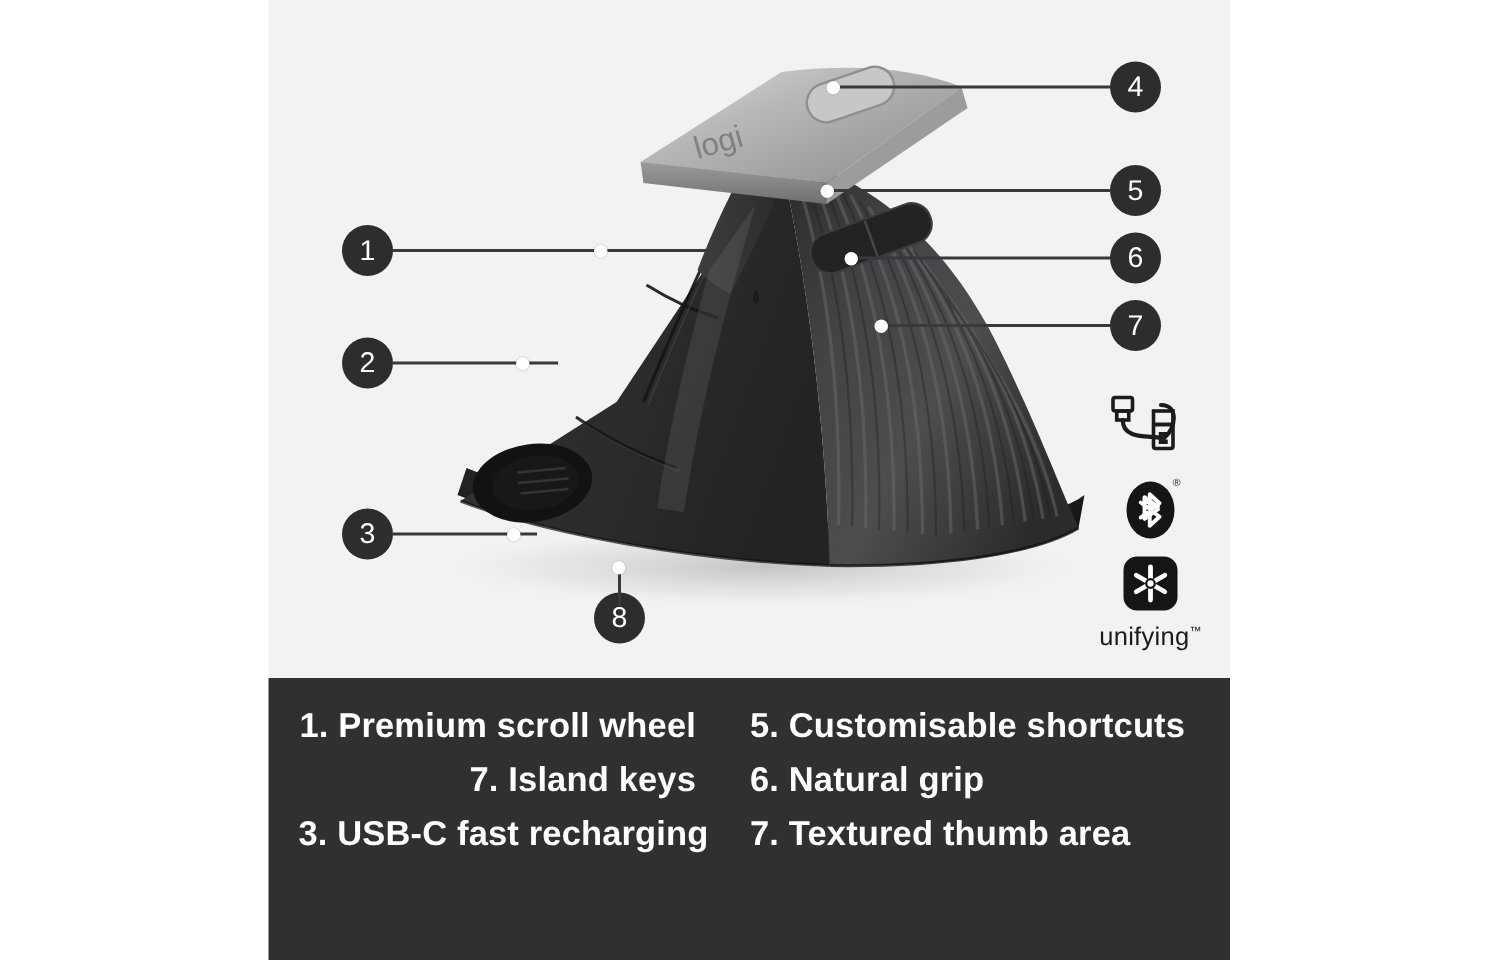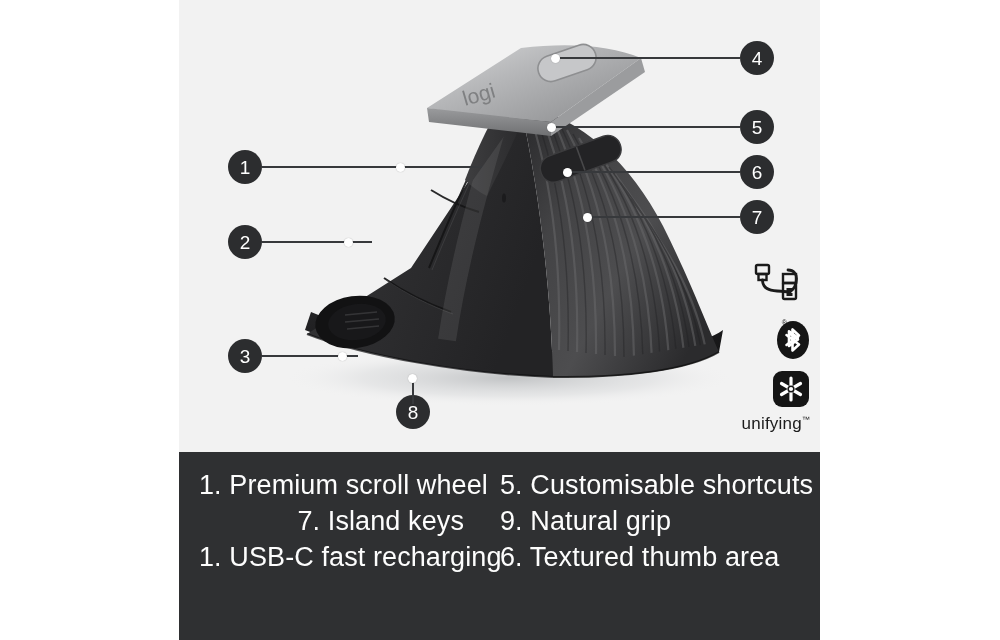--- a/index.html
+++ b/index.html
@@ -21,21 +21,21 @@
     position:absolute;left:179px;top:452px;width:641px;height:188px;
     background:#2f3032;
   }
 
   
   .legend-col{position:absolute;top:0;height:100%;}
   .legend-col.left{left:20px;width:300px;}
   .legend-col.right{left:321px;width:300px;}
   .legend-item{
     position:absolute;left:0;color:#fdfdfd;
-    font-size:27px;font-weight:400;letter-spacing:.1px;
+    font-size:23px;font-weight:700;letter-spacing:.1px;
     white-space:nowrap;line-height:1;
   }
   .li0{top:20px;} .li1{top:56px;} .li2{top:92px;} .li3{top:128px;}
   .legend-col.left .legend-item{text-align:right;width:265px;}
   .legend-col.right .legend-item{text-align:right;}
 
   
   #mouse{position:absolute;left:179px;top:0;width:641px;height:452px;}
 
   
@@ -50,21 +50,21 @@
   .leader{position:absolute;background:#37393c;}
   .leader.h{height:1.5px;}
   .leader.v{width:1.5px;}
   .enddot{
     position:absolute;width:9px;height:9px;border-radius:50%;
     background:#ffffff;box-shadow:0 0 1px rgba(0,0,0,.35);
   }
 
   
   .badges{position:absolute;left:724px;top:262px;width:86px;height:168px;}
-  .badge{position:absolute;left:0;width:86px;text-align:right;}
+  .badge{position:absolute;left:0;width:86px;text-align:center;}
   .badge-usb{top:0;}
   .badge-bt{top:58px;}
   .badge-uni{top:108px;}
   .uni-label{
     font-size:17px;color:#1b1b1b;font-weight:400;margin-top:2px;letter-spacing:.2px;
   }
   .uni-label sup{font-size:8px;vertical-align:super;}
   .bt-reg{font-size:7px;color:#1b1b1b;position:absolute;right:23px;top:-1px;}
 </style>
 </head>
@@ -288,22 +288,22 @@
         <circle cx="19" cy="19" r="2.1" fill="#ffffff"></circle>
       </svg>
       <div class="uni-label"><span>unifying</span><sup>™</sup></div>
     </div>
   </div>
 
   <div class="panel-legend">
     <div class="legend-col left">
       <div class="legend-item li0">1. Premium scroll wheel</div>
       <div class="legend-item li1">7. Island keys</div>
-      <div class="legend-item li2">1. USB-C fast recharging</div>
+      <div class="legend-item li2">3. USB-C fast recharging</div>
     </div>
     <div class="legend-col right">
       <div class="legend-item li0">5. Customisable shortcuts</div>
-      <div class="legend-item li1">9. Natural grip</div>
-      <div class="legend-item li2">6. Textured thumb area</div>
+      <div class="legend-item li1">6. Natural grip</div>
+      <div class="legend-item li2">7. Textured thumb area</div>
     </div>
   </div>
 
 </div>
 
 </body></html>

